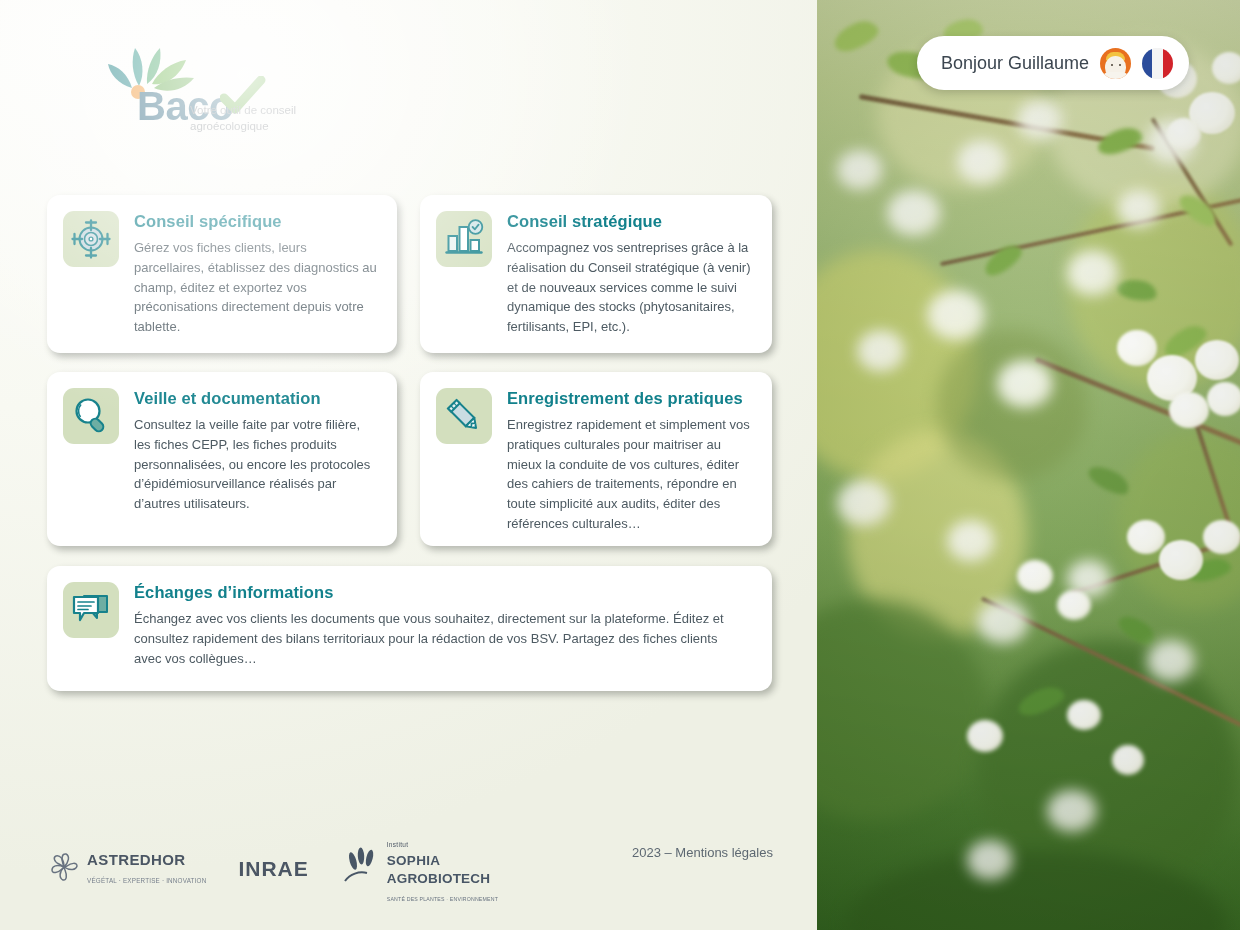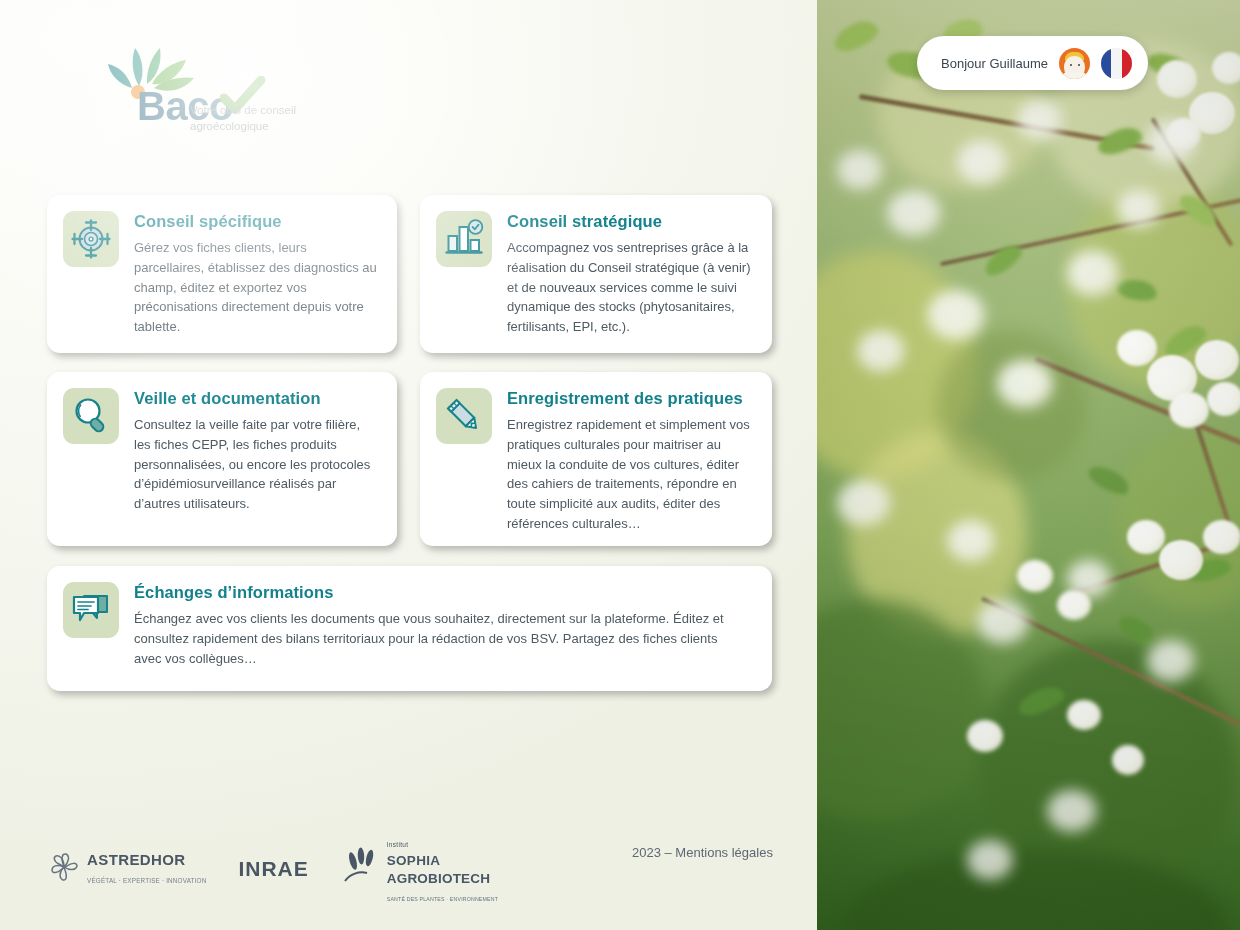--- a/index.html
+++ b/index.html
@@ -109,21 +109,21 @@
 
   
   #greeting-pill {
     position: absolute; left: 917px; top: 36px;
     height: 54px; padding: 0 16px 0 24px;
     background: #ffffff;
     border-radius: 27px;
     display: flex; align-items: center; gap: 11px;
     box-shadow: 0 3px 10px rgba(30,40,25,.22);
   }
-  #greeting-text { font-size: 13px; color: #3c4650; }
+  #greeting-text { font-size: 18px; color: #3c4650; }
   #avatar {
     width: 31px; height: 31px; border-radius: 50%;
     background: #e8701f; position: relative; overflow: hidden; flex: 0 0 auto;
   }
   #avatar .face { position:absolute; left:5px; top:8px; width:21px; height:22px; border-radius:50% 50% 46% 46%; background:#f6f1e8; }
   #avatar .hair { position:absolute; left:6px; top:4px; width:19px; height:9px; border-radius:9px 9px 2px 2px; background:#f3c23f; }
   #avatar .shirt{ position:absolute; left:2px; bottom:0; width:27px; height:7px; border-radius:7px 7px 0 0; background:#f7f4ed; }
   #avatar .eye  { position:absolute; top:16px; width:2px; height:2px; border-radius:50%; background:#4a4036; }
   #flag-fr {
     width: 31px; height: 31px; border-radius: 50%; overflow: hidden;

